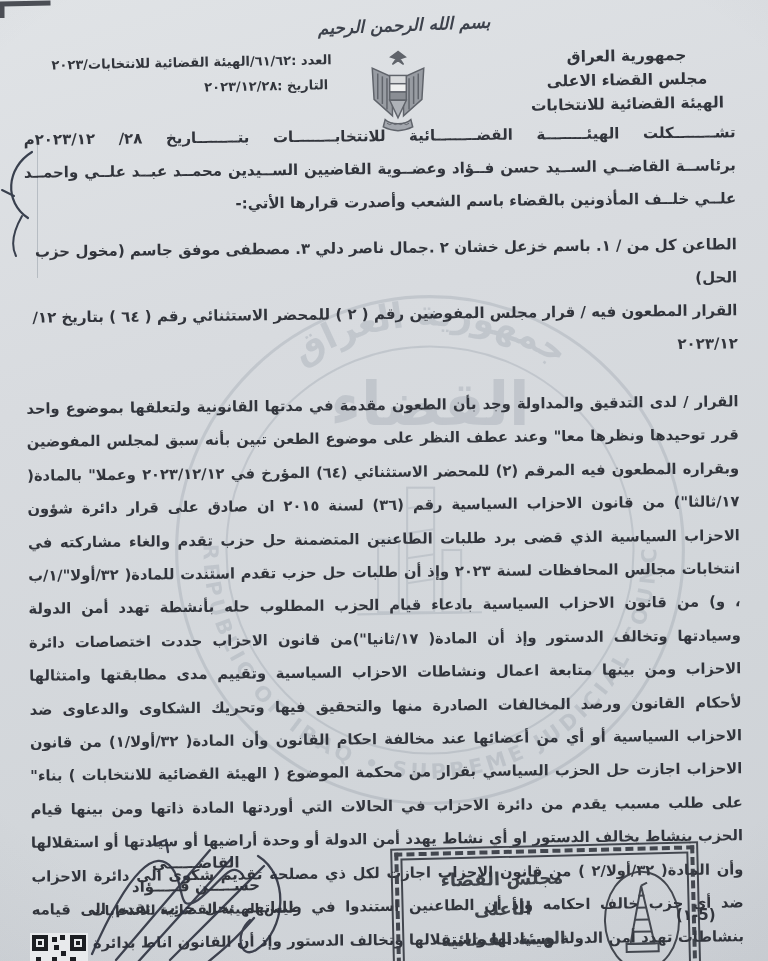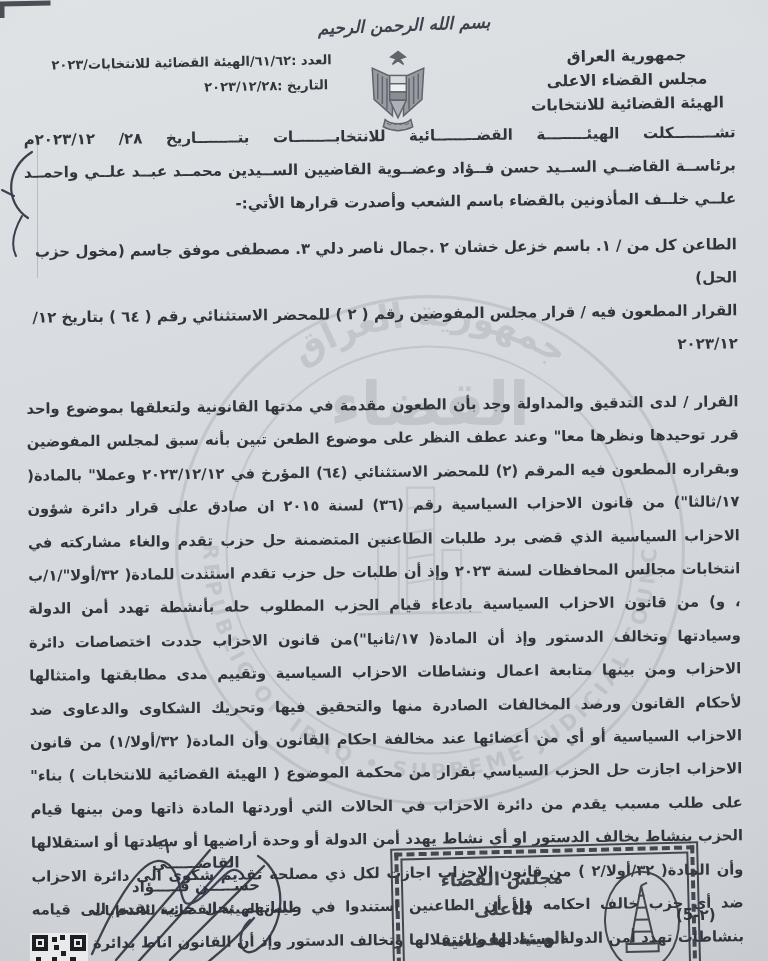--- a/index.html
+++ b/index.html
@@ -187,21 +187,21 @@
           <div class="stamp-text">
             <div class="s1">مجلس القضاء الأعلى</div>
             <div class="s2">الهيئة القضائية</div>
             <div class="s3">للانتخابات</div>
           </div>
         </div>
       </div>
     </div>
   </div>
 
-  <div class="pagemarker">(٢-5)</div>
+  <div class="pagemarker">(5-١)</div>
 
   <div class="sitewm">www.almutalee.com</div>
 
   <svg class="qr" viewBox="0 0 58 58">
     <rect x="0" y="0" width="58" height="58" fill="#e8eaec"></rect>
     <g fill="#1c1e22">
       <rect x="2" y="2" width="16" height="16"></rect>
         <rect x="40" y="2" width="16" height="16"></rect>
       <rect x="2" y="40" width="16" height="16"></rect>
       <rect x="22" y="4" width="5" height="5"></rect>

